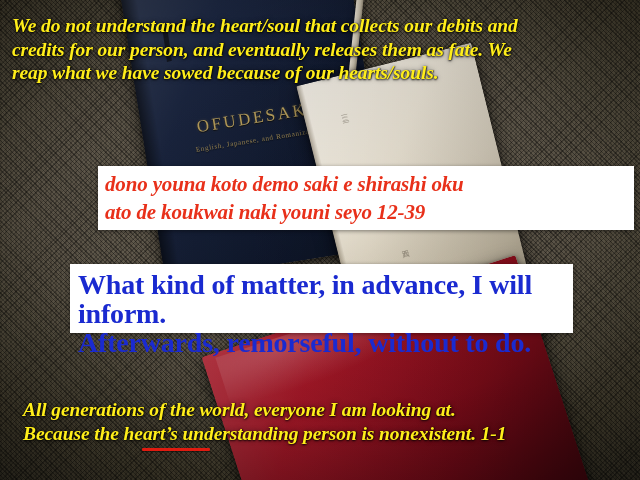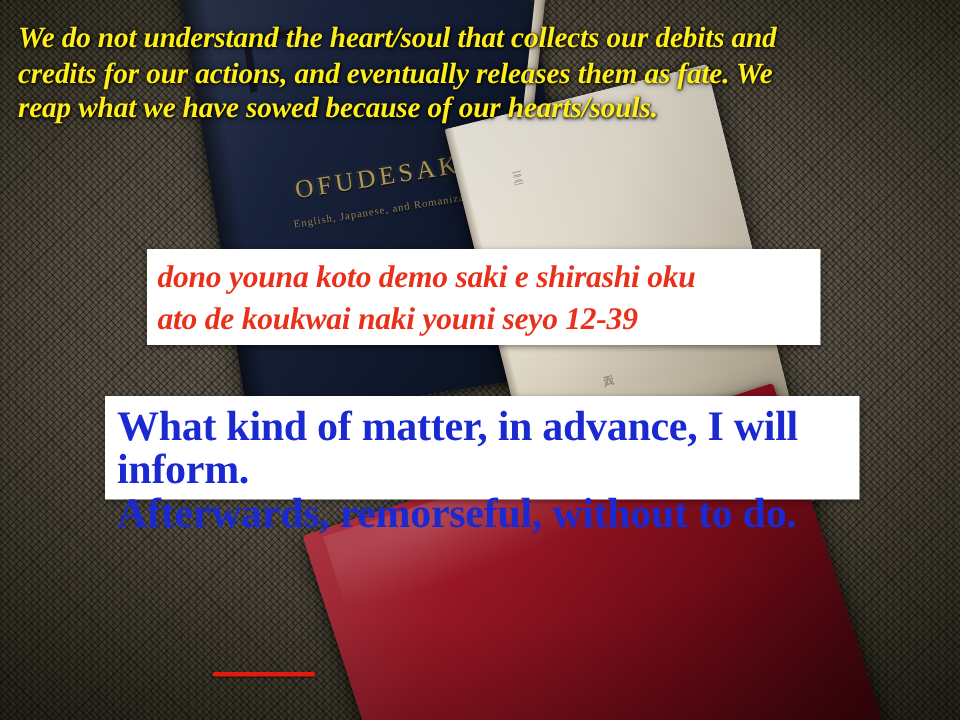--- a/index.html
+++ b/index.html
@@ -234,23 +234,22 @@
   
   .box {
     position: absolute;
     background: #ffffff;
     box-shadow: 0 1px 4px rgba(0,0,0,0.45);
   }
 
   #box-romaji {
     left: 98px;
     top: 166px;
-    width: 405px;
+    width: 536px;
     height: 64px;
-    padding-left: 44px;
   }
   #box-romaji .txt {
     position: absolute;
     left: 7px;
     top: 4px;
     white-space: pre-line;
     font-family: "Liberation Serif", serif;
     font-weight: bold;
     font-style: italic;
     font-size: 21px;
@@ -302,29 +301,31 @@
     <div class="hw hw-col2">四五六</div>
   </div>
 
   <div class="book book-red">
     <div class="hi"></div>
   </div>
 
   <div class="carpet-vignette"></div>
 
   <div id="cap-top" class="cap cap-yellow">We do not understand the heart/soul that collects our debits and
-credits for our actions, and eventually releases them as fate. We
+credits for our person, and eventually releases them as fate. We
 reap what we have sowed because of our hearts/souls.</div>
 
   <div id="box-romaji" class="box">
     <div class="txt">dono youna koto demo saki e shirashi oku
 ato de koukwai naki youni seyo  12-39</div>
   </div>
 
   <div id="box-english" class="box">
     <div class="txt">What kind of matter, in advance, I will inform.
 Afterwards, remorseful, without to do.</div>
   </div>
 
+  <div id="cap-bottom" class="cap cap-yellow">All generations of the world, everyone I am looking at.
+Because the heart’s understanding person is nonexistent.  1-1</div>
 
   <div class="red-underline"></div>
 
 </div>
 
 </body></html>

